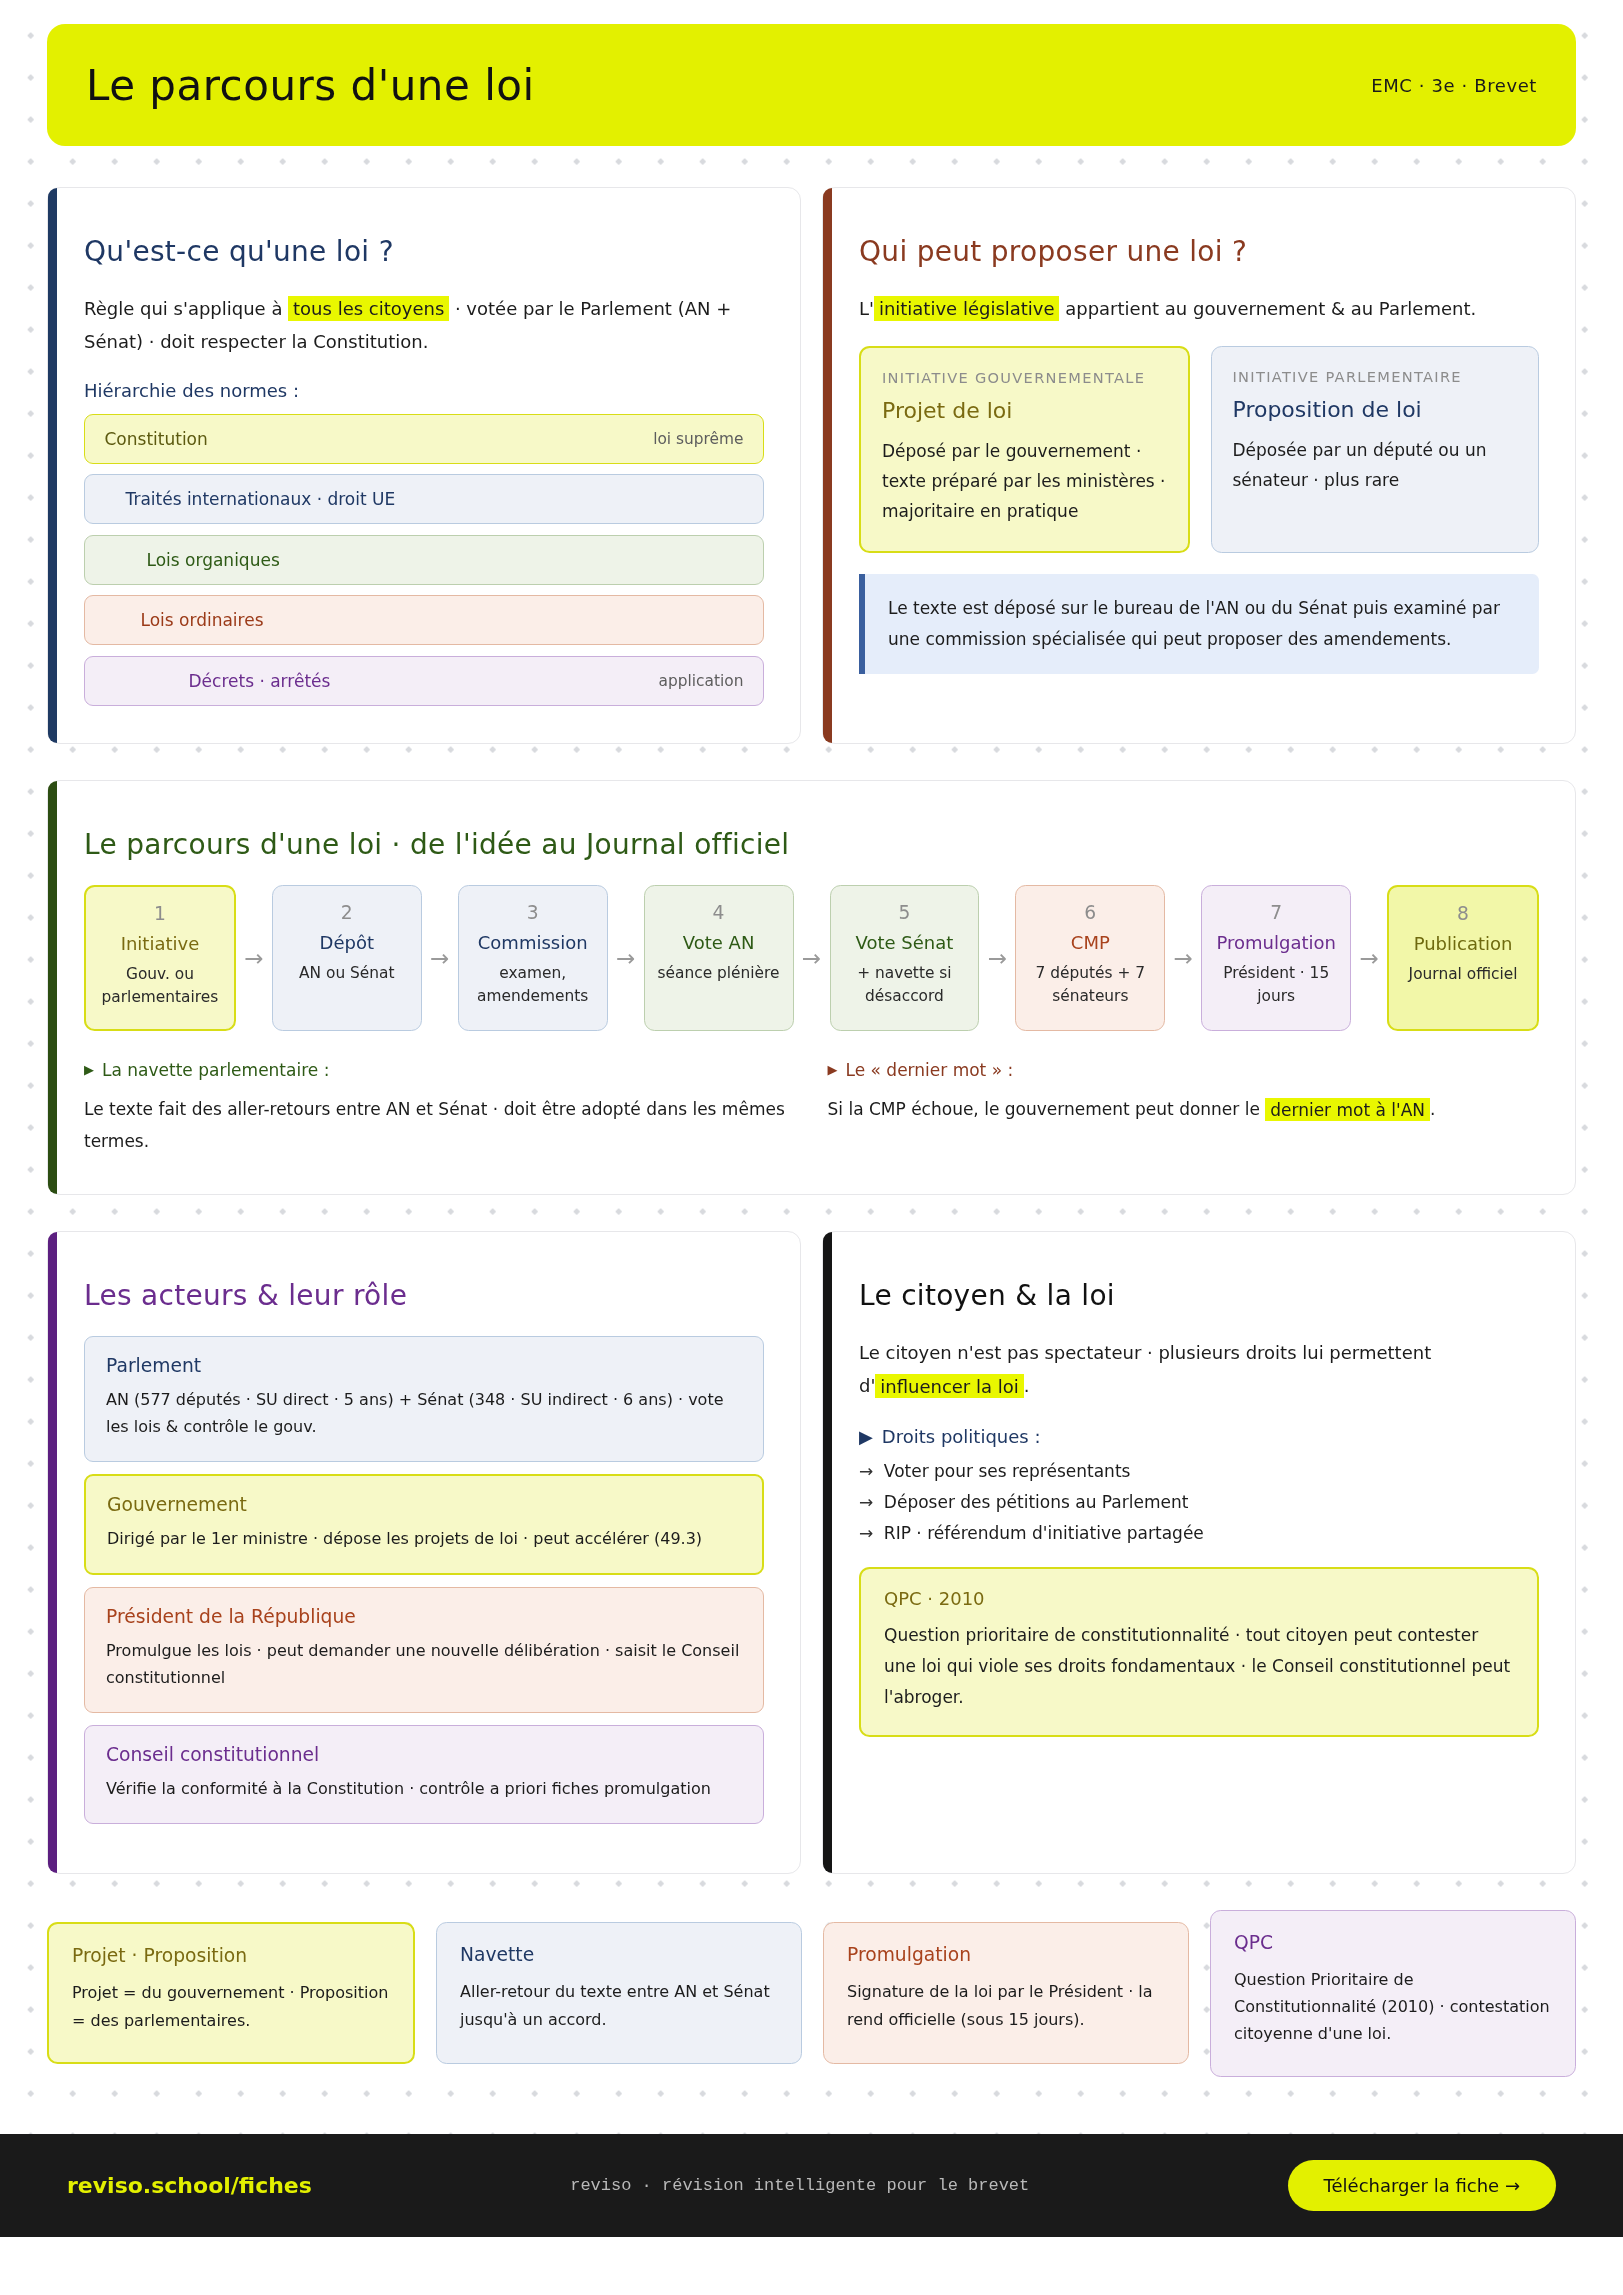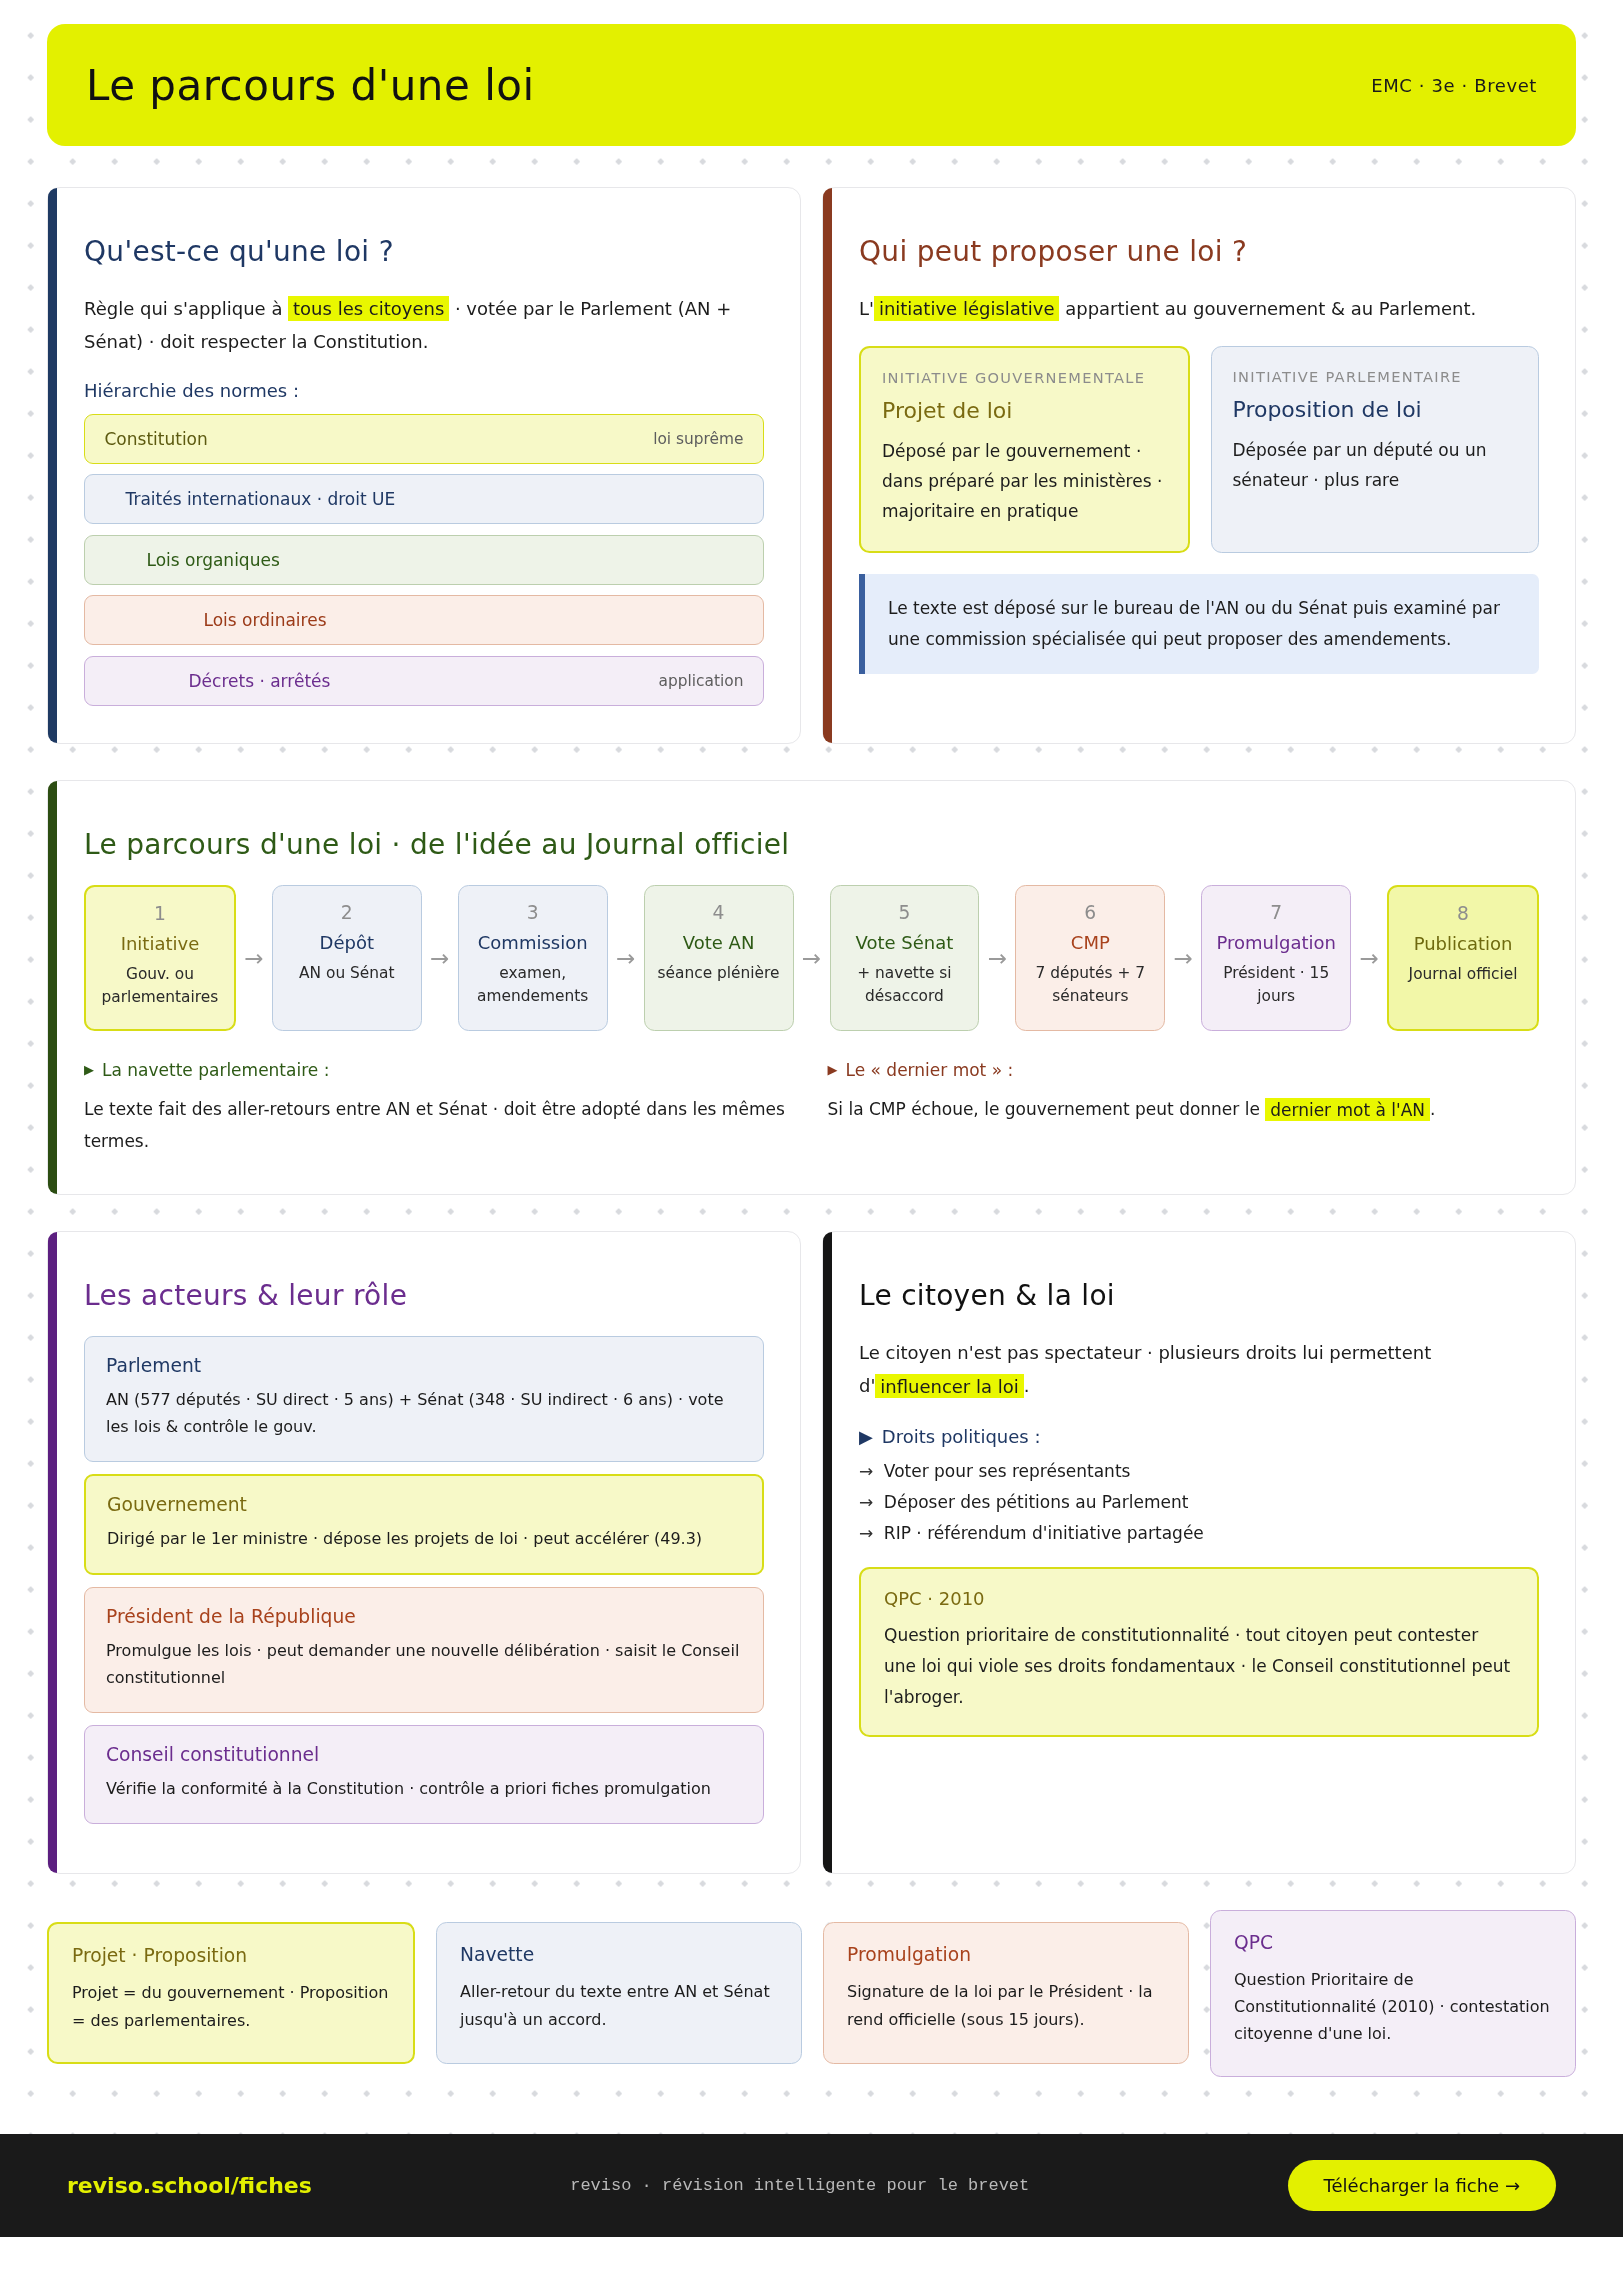--- a/index.html
+++ b/index.html
@@ -307,40 +307,40 @@
           </div>
           <div class="hier-row h-blue">
             <span class="lbl" style="margin-left: 21px;">Traités internationaux · droit UE</span>
             <span class="note"></span>
           </div>
           <div class="hier-row h-green">
             <span class="lbl" style="margin-left: 42px;">Lois organiques</span>
             <span class="note"></span>
           </div>
           <div class="hier-row h-red">
-            <span class="lbl" style="margin-left: 99px;">Lois ordinaires</span>
+            <span class="lbl" style="margin-left: 36px;">Lois ordinaires</span>
             <span class="note"></span>
           </div>
           <div class="hier-row h-purple">
             <span class="lbl" style="margin-left: 84px;">Décrets · arrêtés</span>
             <span class="note">application</span>
           </div>
         </div>
     </div>
 
     <div class="card acc-brown">
       <div class="card-title t-brown">Qui peut proposer une loi ?</div>
       <div class="lead">
         <span>L'</span><span class="hl">initiative législative</span><span> appartient au gouvernement &amp; au Parlement.</span>
       </div>
       <div class="init-grid">
         <div class="init-box yellow">
           <div class="init-kicker">INITIATIVE GOUVERNEMENTALE</div>
           <div class="init-name y">Projet de loi</div>
-          <div class="init-body">Déposé par le gouvernement · dans préparé par les ministères · majoritaire en pratique</div>
+          <div class="init-body">Déposé par le gouvernement · texte préparé par les ministères · majoritaire en pratique</div>
         </div>
         <div class="init-box blue">
           <div class="init-kicker">INITIATIVE PARLEMENTAIRE</div>
           <div class="init-name b">Proposition de loi</div>
           <div class="init-body">Déposée par un député ou un sénateur · plus rare</div>
         </div>
       </div>
       <div class="note-blue">Le texte est déposé sur le bureau de l'AN ou du Sénat puis examiné par une commission spécialisée qui peut proposer des amendements.</div>
     </div>
 

